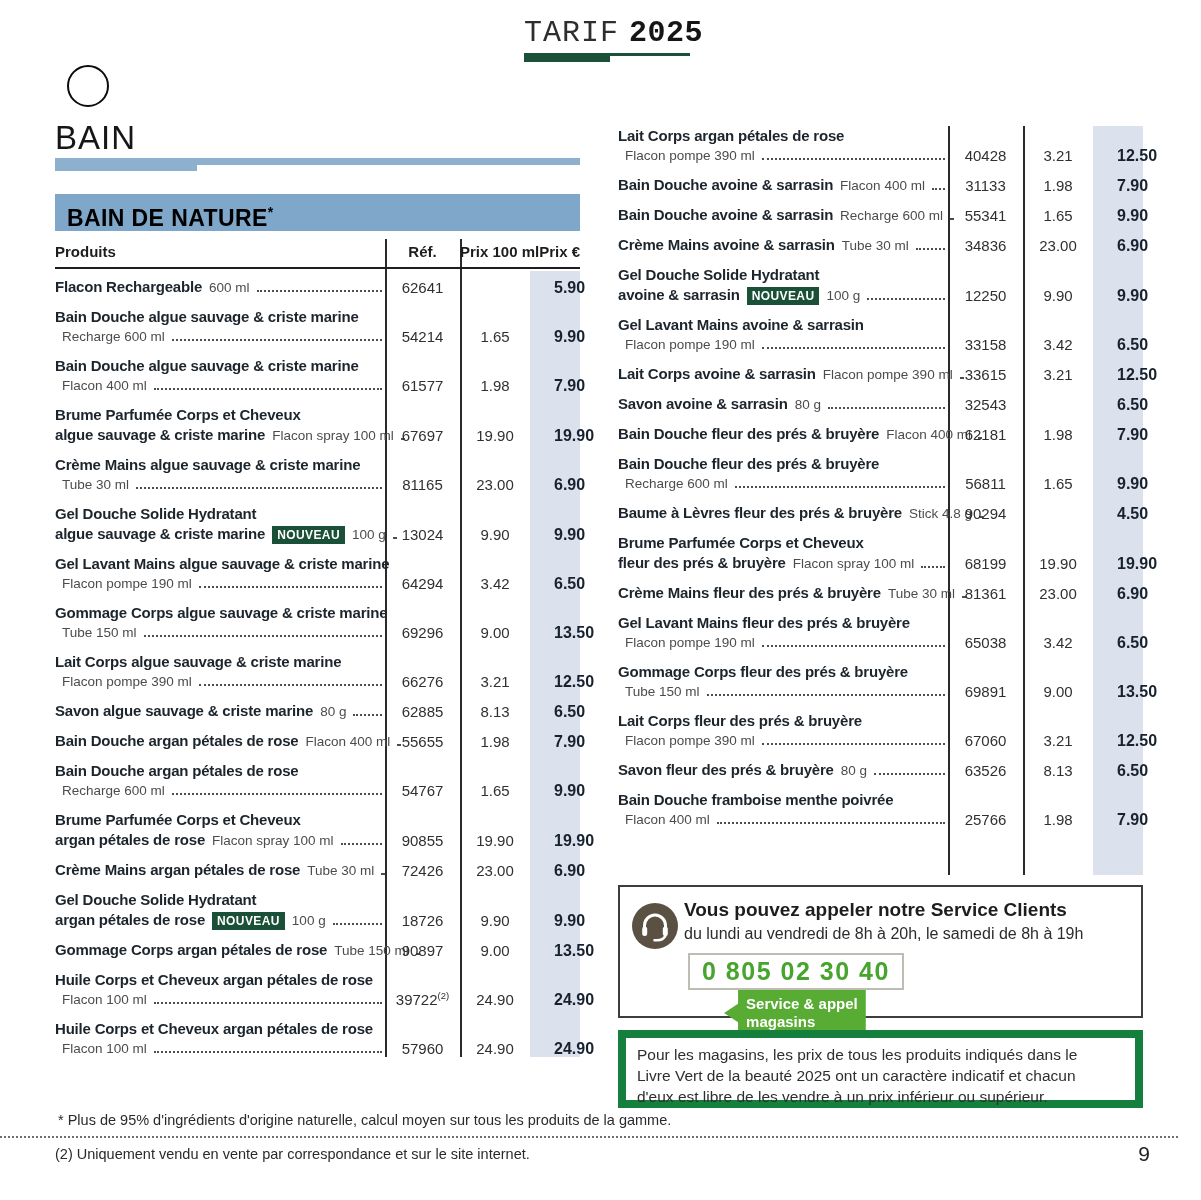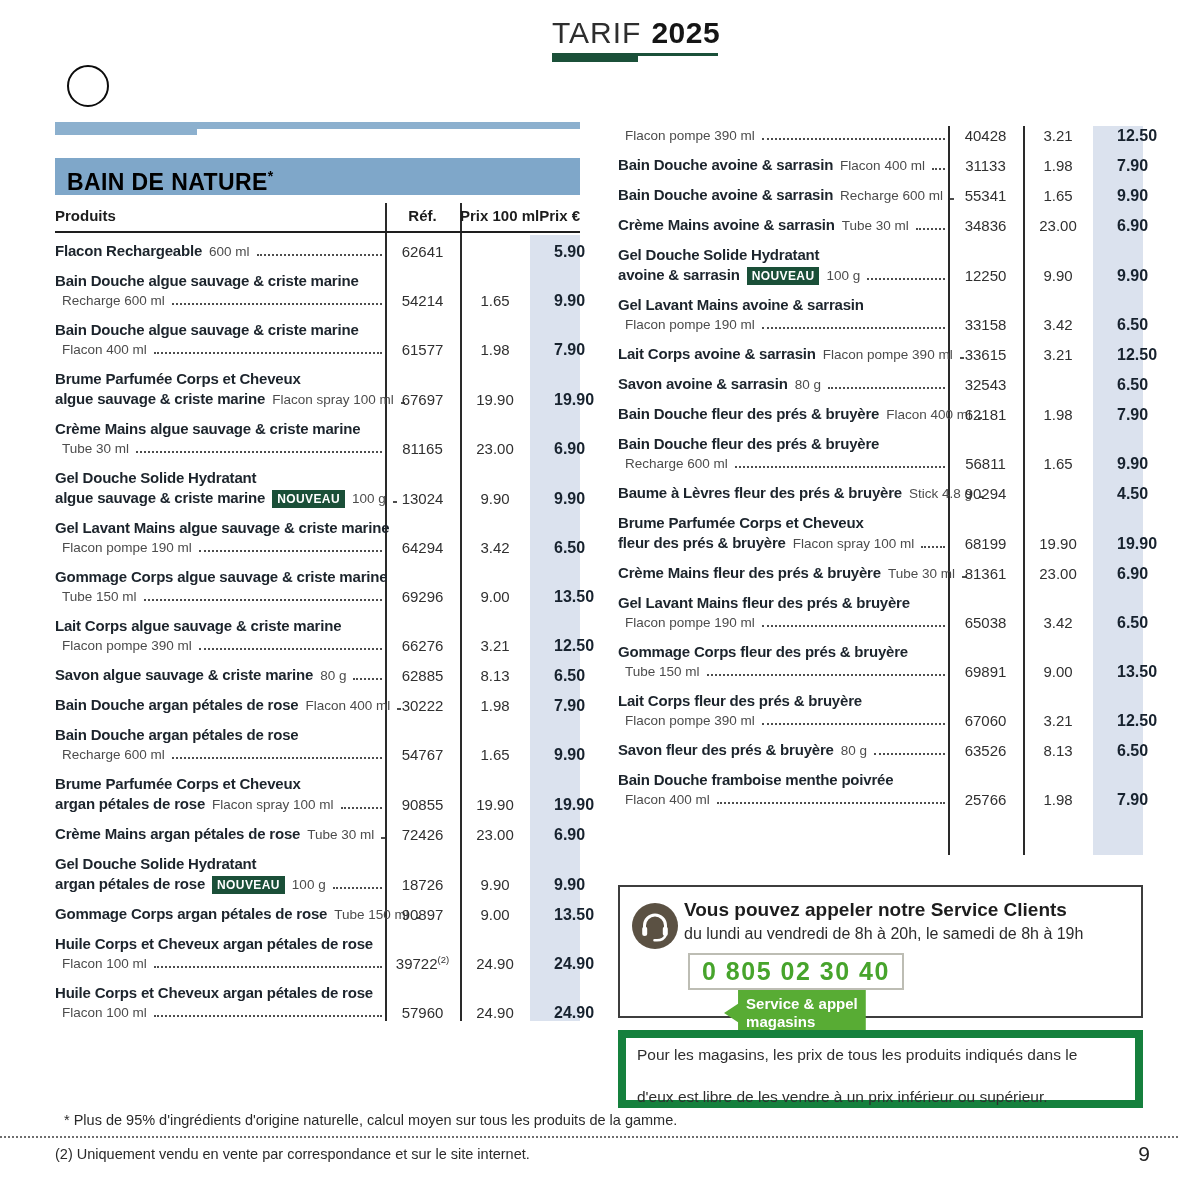--- a/index.html
+++ b/index.html
@@ -1,20 +1,20 @@
 <!DOCTYPE html>
 <html><head>
 <meta charset="utf-8">
 <style>
   html,body{margin:0;padding:0;background:#e8e8e8;}
   .page{position:relative;width:1201px;height:1200px;background:#ffffff;margin:0 auto;
         font-family:"Liberation Sans",sans-serif;color:#222;overflow:hidden;}
 
   
-  .tarif-wrap{position:absolute;left:552px;top:16px;}
+  .tarif-wrap{position:absolute;left:524px;top:16px;font-family:Liberation Mono, monospace;}
   .tarif-line{display:flex;align-items:baseline;gap:10px;}
   .tarif-word{font-size:30px;font-weight:400;letter-spacing:1px;color:#2e2e2e;}
   .tarif-year{font-size:30px;font-weight:700;letter-spacing:0.5px;color:#151515;}
   .tarif-bars{display:flex;margin-top:3px;}
   .tarif-bar-thick{width:86px;height:9px;background:#1b5039;}
   .tarif-bar-thin{width:80px;height:3px;background:#1b5039;}
 
   .corner-circle{position:absolute;left:67px;top:65px;width:38px;height:38px;border:2.5px solid #0c0c0c;border-radius:50%;}
 
   
@@ -69,21 +69,21 @@
              color:#47a42c;letter-spacing:1.5px;white-space:nowrap;display:flex;align-items:center;}
   .svc-badge{margin-left:-2px;background:#58ac34;color:#fff;font-weight:700;font-size:15px;line-height:18px;
              padding:5px 8px 5px 22px;clip-path:polygon(0 50%,14px 30%,14px 0,100% 0,100% 100%,14px 100%,14px 70%);
              filter:drop-shadow(3px 3px 0 rgba(45,106,31,0.65));align-self:center;}
 
   
   .infobox{position:absolute;left:0;top:912px;width:525px;height:78px;border:8px solid #15803d;
            box-sizing:border-box;padding:6px 11px;font-size:15.5px;line-height:21px;color:#2e2e2e;white-space:nowrap;}
 
   
-  .fn-star{position:absolute;left:64px;top:1112px;font-size:14.5px;color:#2a2a2a;}
+  .fn-star{position:absolute;left:58px;top:1112px;font-size:14.5px;color:#2a2a2a;}
   .dotted-rule{position:absolute;left:0;top:1136px;width:1178px;border-top:2px dotted #6e6e6e;}
   .fn-2{position:absolute;left:55px;top:1146px;font-size:14.5px;color:#2a2a2a;}
   .page-num{position:absolute;left:1120px;top:1142px;width:30px;text-align:right;font-size:21px;color:#222;}
 </style>
 </head>
 <body>
 
 <div class="page">
 
   <div class="tarif-wrap">
@@ -93,20 +93,21 @@
     </div>
     <div class="tarif-bars">
       <div class="tarif-bar-thick"></div>
       <div class="tarif-bar-thin"></div>
     </div>
   </div>
 
   <div class="corner-circle"></div>
 
   <div class="col-left">
+    <h1 class="bain-title">BAIN</h1>
     <div class="bain-bars">
       <div class="bain-bar-full"></div>
       <div class="bain-bar-left"></div>
     </div>
 
     <div class="banner">
       <span>BAIN DE NATURE</span><sup>*</sup>
     </div>
 
     <div class="table with-head">
@@ -260,21 +261,21 @@
             <div class="cpx">6.50</div>
           </div>
           <div class="row">
             <div class="prod">
               <div class="pline">
                 <span class="pname">Bain Douche argan pétales de rose</span>
                 <span class="psize">Flacon 400 ml</span>
                 <span class="lead"></span>
               </div>
             </div>
-            <div class="cref">30222</div>
+            <div class="cref">55655</div>
             <div class="cp100">1.98</div>
             <div class="cpx">7.90</div>
           </div>
           <div class="row">
             <div class="prod">
               <div class="pline">
                 <span class="pname">Bain Douche argan pétales de rose</span>
               </div>
               <div class="pline">
                 <span class="psize">Recharge 600 ml</span>
@@ -373,20 +374,23 @@
   </div>
 
   <div class="col-right">
     <div class="table right-t">
       <div class="band"></div>
       <div class="vline v1"></div>
       <div class="vline v2"></div>
       <div id="right-rows">
           <div class="row">
             <div class="prod">
+              <div class="pline">
+                <span class="pname">Lait Corps argan pétales de rose</span>
+              </div>
               <div class="pline">
                 <span class="psize">Flacon pompe 390 ml</span>
                 <span class="lead"></span>
               </div>
             </div>
             <div class="cref">40428</div>
             <div class="cp100">3.21</div>
             <div class="cpx">12.50</div>
           </div>
           <div class="row">
@@ -629,21 +633,21 @@
         <div class="phone-box">0 805 02 30 40</div>
         <div class="svc-badge">
           <div>Service &amp; appel</div>
           <div>magasins</div>
         </div>
       </div>
     </div>
 
     <div class="infobox">
       <span>Pour les magasins, les prix de tous les produits indiqués dans le</span><br>
-      <br>
+      <span>Livre Vert  de la beauté 2025 ont un caractère indicatif et chacun</span><br>
       <span>d'eux est libre de les vendre à un prix inférieur ou supérieur.</span>
     </div>
   </div>
 
   <div class="fn-star">* Plus de 95% d'ingrédients d'origine naturelle, calcul moyen sur tous les produits de la gamme.</div>
   <div class="dotted-rule"></div>
   <div class="fn-2">(2) Uniquement vendu en vente par correspondance et sur le site internet.</div>
   <div class="page-num">9</div>
 
 </div>

